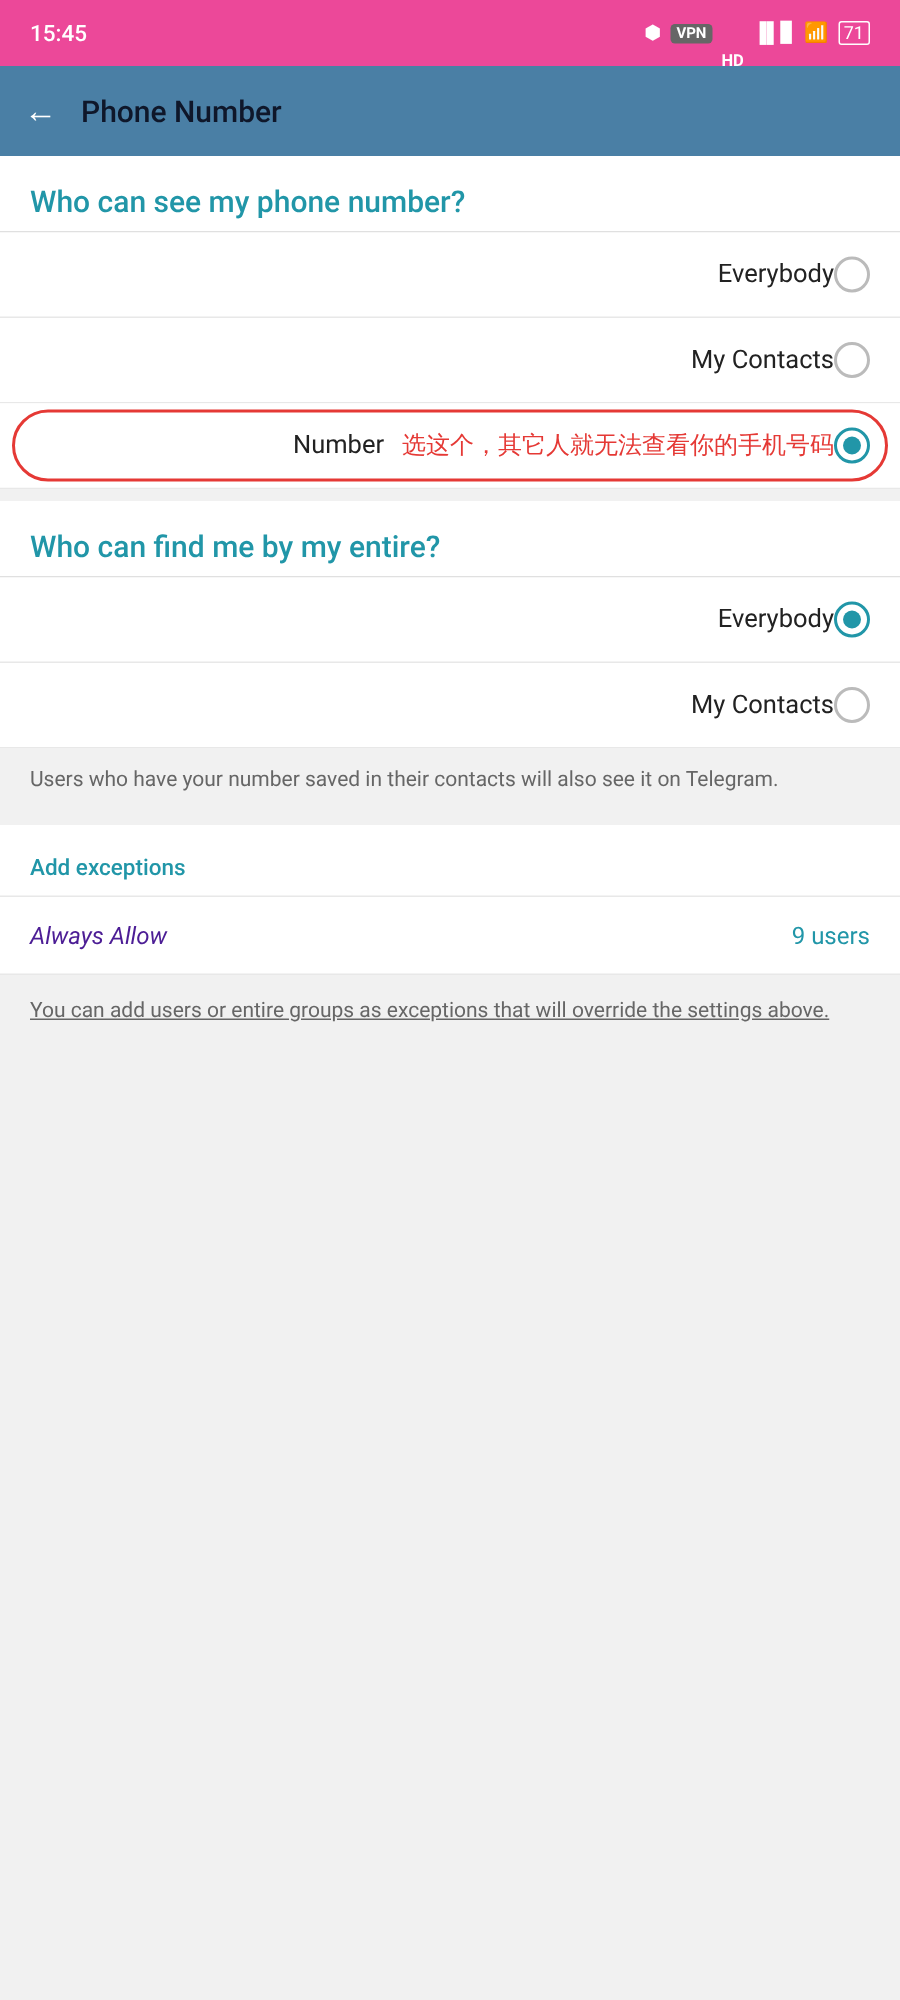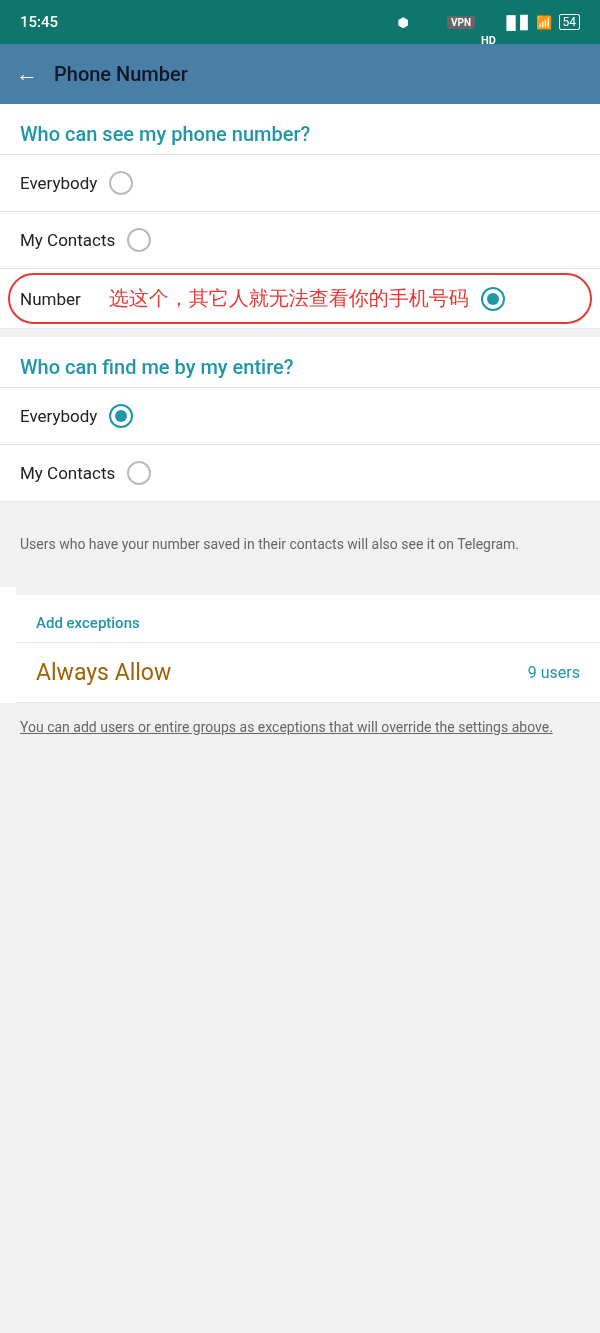--- a/index.html
+++ b/index.html
@@ -7,21 +7,21 @@
     body {
       width: 600px;
       min-height: 1333px;
       font-family: 'Roboto', Arial, sans-serif;
       background: #f1f1f1;
       font-size: 16px;
     }
 
     
     .status-bar {
-      background: #0f766e;
+      background: #ec4899;
       height: 44px;
       display: flex;
       align-items: center;
       justify-content: space-between;
       padding: 0 20px;
       color: white;
     }
     .status-time {
       font-size: 15px;
       font-weight: 500;
@@ -70,36 +70,35 @@
     }
 
     
     .options-group {
       background: #fff;
       border-top: 1px solid #e0e0e0;
     }
     .option-row {
       display: flex;
       align-items: center;
-      justify-content: flex-start;
+      justify-content: flex-end;
       padding: 16px 20px;
       border-bottom: 1px solid #e8e8e8;
       cursor: pointer;
       background: #fff;
       position: relative;
-      gap: 12px;
     }
     .option-label {
       font-size: 17px;
       color: #222;
     }
     .option-label-annotation {
-      font-size: 20px;
+      font-size: 16px;
       color: #e53935;
-      margin-left: 24px;
+      margin-left: 8px;
     }
 
     
     .radio {
       width: 24px;
       height: 24px;
       border-radius: 50%;
       border: 2px solid #bbb;
       display: flex;
       align-items: center;
@@ -131,31 +130,30 @@
       bottom: 4px;
       border: 2.5px solid #e53935;
       border-radius: 40px;
       pointer-events: none;
       z-index: 1;
     }
 
     
     .info-box {
       background: #f1f1f1;
-      padding: 32px 20px;
+      padding: 11px 20px;
       font-size: 14px;
       color: #666;
       line-height: 1.5;
     }
 
     
     .exceptions-section {
       background: #fff;
       margin-top: 0;
-      padding-left: 16px;
     }
     .exceptions-header {
       padding: 18px 20px 10px 20px;
       border-top: 8px solid #f1f1f1;
       background: #fff;
     }
     .exceptions-header-text {
       color: #2196a8;
       font-size: 15px;
       font-weight: 500;
@@ -165,22 +163,23 @@
       display: flex;
       align-items: center;
       justify-content: space-between;
       padding: 16px 20px;
       border-top: 1px solid #e8e8e8;
       border-bottom: 1px solid #e8e8e8;
       background: #fff;
       cursor: pointer;
     }
     .always-allow-label {
-      font-size: 23px;
-      color: #a16207;
+      font-size: 16px;
+      color: #4c1d95;
+      font-style: italic;
     }
     .always-allow-count {
       font-size: 16px;
       color: #2196a8;
     }
 
     .bottom-info-box {
       background: #f1f1f1;
       padding: 14px 20px;
       font-size: 14px;
@@ -201,36 +200,35 @@
       background: #f1f1f1;
     }
 
     .vpn-badge {
       background: #666;
       color: white;
       font-size: 10px;
       padding: 1px 4px;
       border-radius: 3px;
       font-weight: bold;
-      margin-left: 32px;
     }
   </style>
 </head>
 <body>
 
 <div class="status-bar">
   <span class="status-time">15:45</span>
   <div class="status-icons">
     <span>⬢</span>
     <span class="vpn-badge">VPN</span>
     <span style="font-size:11px;font-weight:bold;margin-top:36px;">HD</span>
     <span>▐▌▊</span>
     <span>📶</span>
     <span style="border:1.5px solid white;border-radius:2px;padding:0 3px;font-size:12px;">
-      <span>54</span>
+      <span>71</span>
     </span>
   </div>
 </div>
 
 <div class="top-bar">
   <button class="back-btn">
     <span>←</span>
   </button>
   <span class="top-bar-title">Phone Number</span>
 </div>

